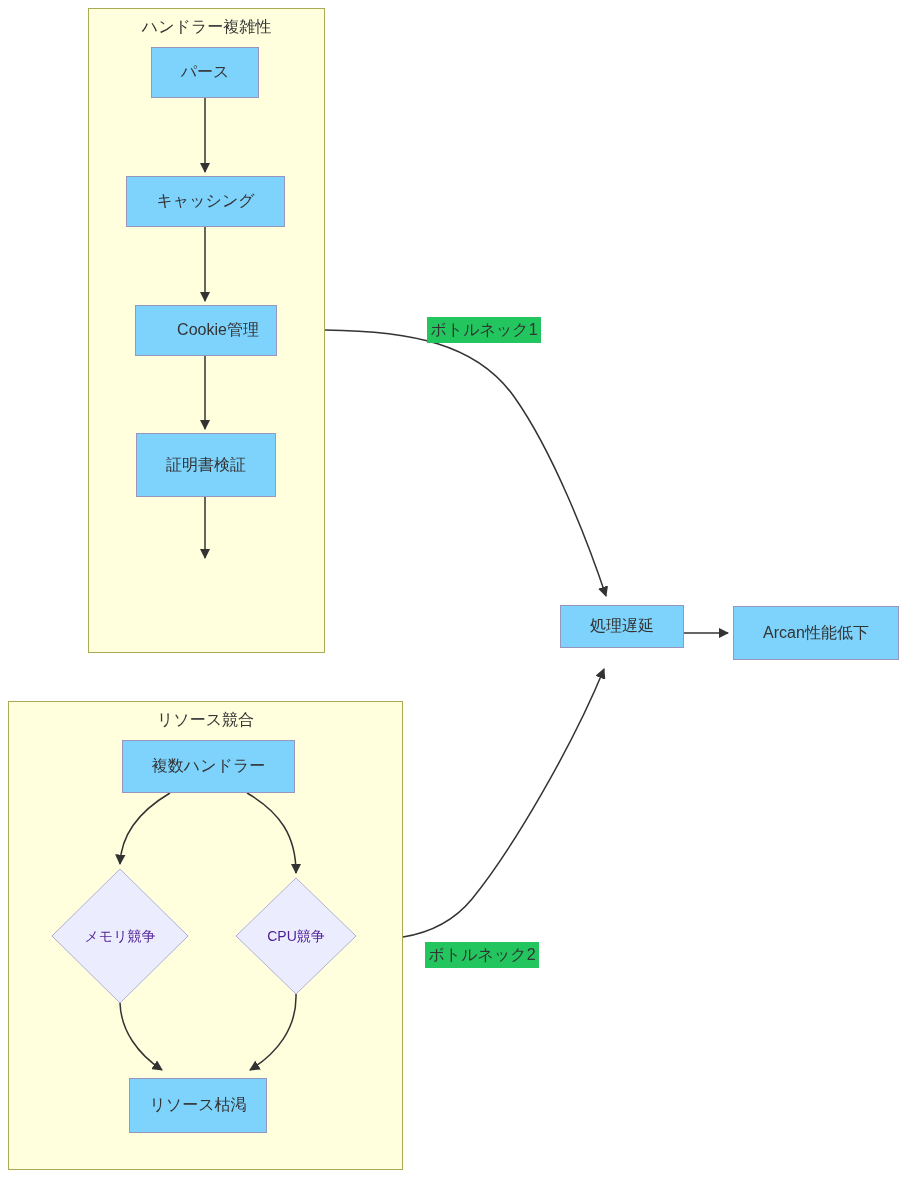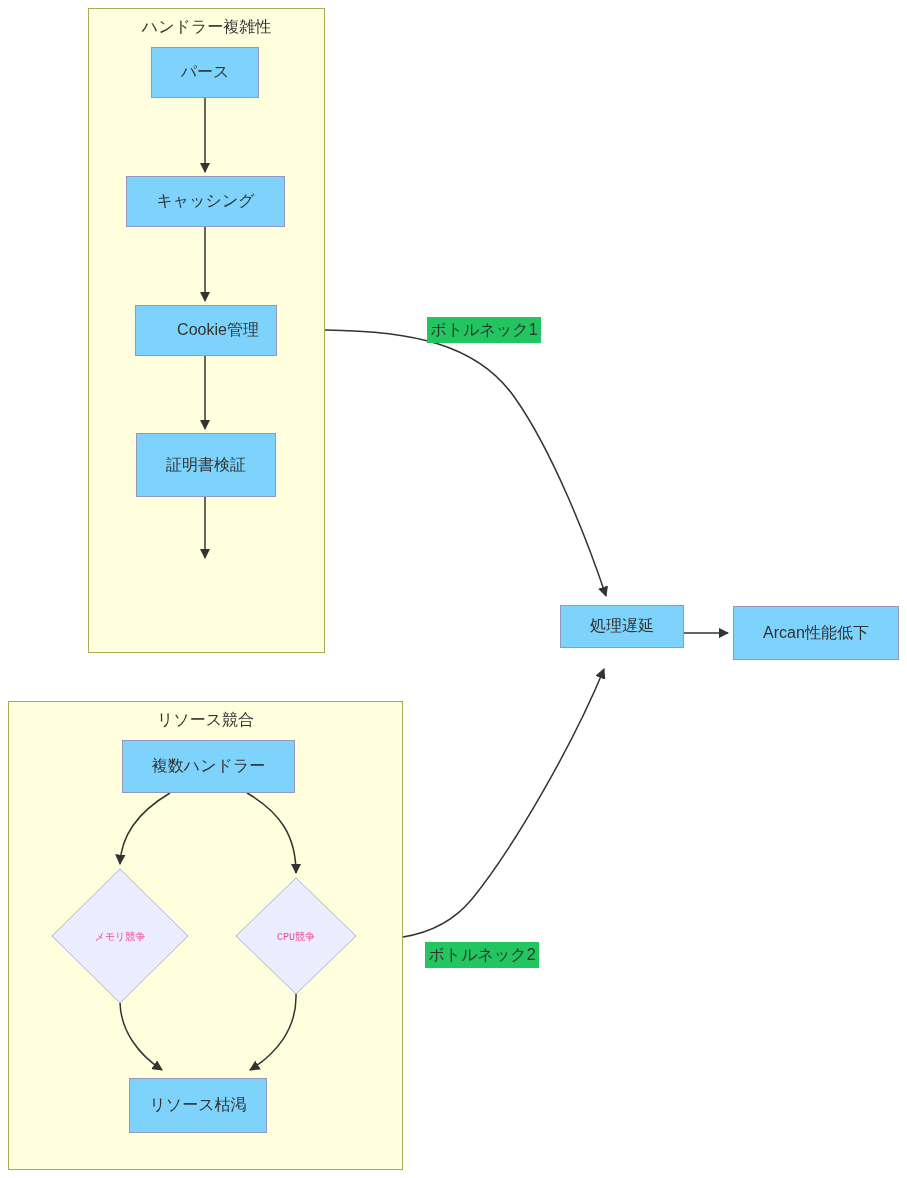--- a/index.html
+++ b/index.html
@@ -43,25 +43,24 @@
     font-size: 16px;
     color: #333333;
     z-index: 2;
     text-align: center;
   }
   .diamond-label {
     position: absolute;
     display: flex;
     align-items: center;
     justify-content: center;
-    font-size: 10px;
-    color: #ec4899;
+    font-size: 14px;
+    color: #4c1d95;
     z-index: 2;
     text-align: center;
-    font-family: Liberation Mono, monospace;
   }
   .edge-label {
     position: absolute;
     background: #22c55e;
     display: flex;
     align-items: center;
     justify-content: center;
     font-size: 16px;
     color: #333333;
     z-index: 2;

